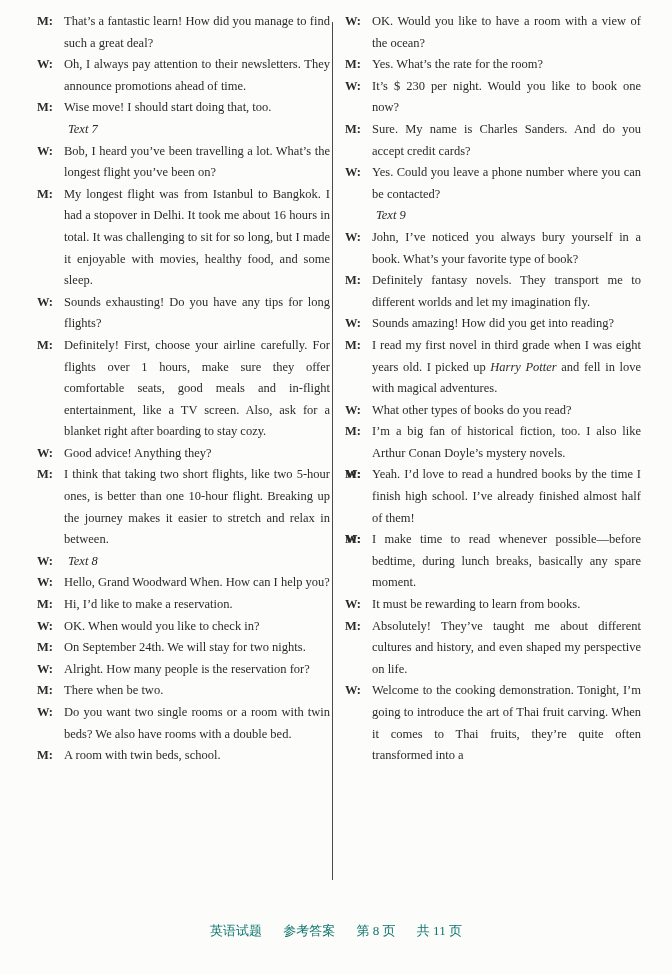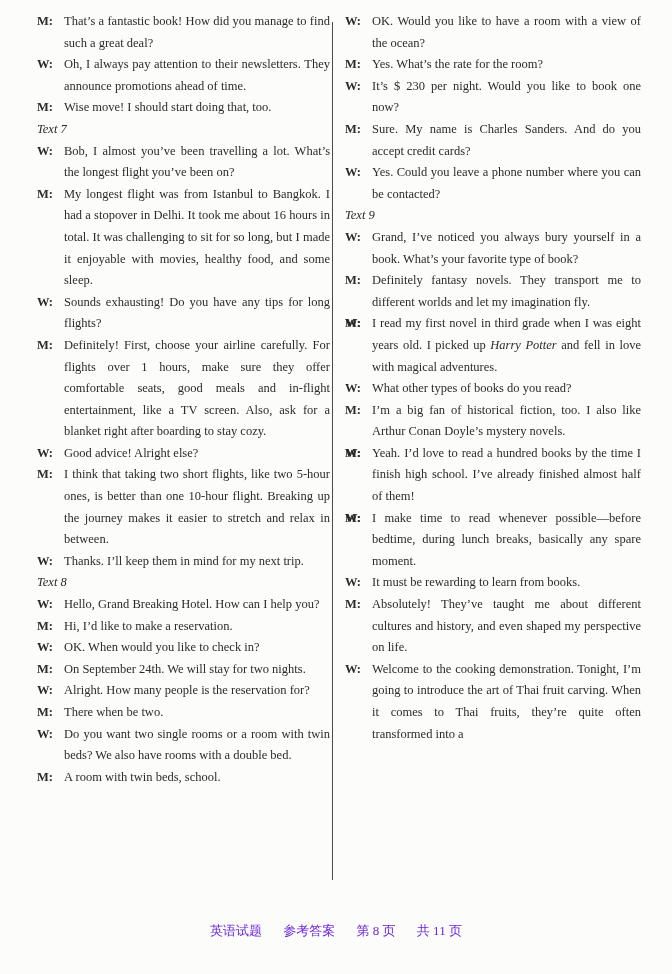--- a/index.html
+++ b/index.html
@@ -33,67 +33,68 @@
   }
   .speaker {
     position: absolute;
     left: 0; top: 0;
     font-weight: bold;
   }
   .turn i { font-style: italic; }
   .heading {
     font-style: italic;
     padding-left: 0;
+    margin-left: 31px;
   }
   .footer {
     position: absolute;
     left: 0; right: 0; top: 922px;
     text-align: center;
     font-size: 13px;
-    color: #6d28d9;
+    color: #0f766e;
   }
   .footer span { margin: 0 9px; }
 </style>
 </head>
 <body>
 
 <div class="page">
   <div class="col col-left" id="col-left">
-      <div class="turn"><span class="speaker">M:</span><span>That’s a fantastic book! How did you manage to find such a great deal?</span></div>
+      <div class="turn"><span class="speaker">M:</span><span>That’s a fantastic learn! How did you manage to find such a great deal?</span></div>
       <div class="turn"><span class="speaker">W:</span><span>Oh, I always pay attention to their newsletters. They announce promotions ahead of time.</span></div>
       <div class="turn"><span class="speaker">M:</span><span>Wise move! I should start doing that, too.</span></div>
       <div class="heading">Text 7</div>
-      <div class="turn"><span class="speaker">W:</span><span>Bob, I almost you’ve been travelling a lot. What’s the longest flight you’ve been on?</span></div>
+      <div class="turn"><span class="speaker">W:</span><span>Bob, I heard you’ve been travelling a lot. What’s the longest flight you’ve been on?</span></div>
       <div class="turn"><span class="speaker">M:</span><span>My longest flight was from Istanbul to Bangkok. I had a stopover in Delhi. It took me about 16 hours in total. It was challenging to sit for so long, but I made it enjoyable with movies, healthy food, and some sleep.</span></div>
       <div class="turn"><span class="speaker">W:</span><span>Sounds exhausting! Do you have any tips for long flights?</span></div>
       <div class="turn"><span class="speaker">M:</span><span>Definitely! First, choose your airline carefully. For flights over 1 hours, make sure they offer comfortable seats, good meals and in-flight entertainment, like a TV screen. Also, ask for a blanket right after boarding to stay cozy.</span></div>
-      <div class="turn"><span class="speaker">W:</span><span>Good advice! Alright else?</span></div>
+      <div class="turn"><span class="speaker">W:</span><span>Good advice! Anything they?</span></div>
       <div class="turn"><span class="speaker">M:</span><span>I think that taking two short flights, like two 5-hour ones, is better than one 10-hour flight. Breaking up the journey makes it easier to stretch and relax in between.</span></div>
-      <div class="turn"><span class="speaker">W:</span><span>Thanks. I’ll keep them in mind for my next trip.</span></div>
+      <div class="turn"><span class="speaker">W:</span></div>
       <div class="heading">Text 8</div>
-      <div class="turn"><span class="speaker">W:</span><span>Hello, Grand Breaking Hotel. How can I help you?</span></div>
+      <div class="turn"><span class="speaker">W:</span><span>Hello, Grand Woodward When. How can I help you?</span></div>
       <div class="turn"><span class="speaker">M:</span><span>Hi, I’d like to make a reservation.</span></div>
       <div class="turn"><span class="speaker">W:</span><span>OK. When would you like to check in?</span></div>
       <div class="turn"><span class="speaker">M:</span><span>On September 24th. We will stay for two nights.</span></div>
       <div class="turn"><span class="speaker">W:</span><span>Alright. How many people is the reservation for?</span></div>
       <div class="turn"><span class="speaker">M:</span><span>There when be two.</span></div>
       <div class="turn"><span class="speaker">W:</span><span>Do you want two single rooms or a room with twin beds? We also have rooms with a double bed.</span></div>
       <div class="turn"><span class="speaker">M:</span><span>A room with twin beds, school.</span></div>
     </div>
   <div class="divider"></div>
   <div class="col col-right" id="col-right">
       <div class="turn"><span class="speaker">W:</span><span>OK. Would you like to have a room with a view of the ocean?</span></div>
       <div class="turn"><span class="speaker">M:</span><span>Yes. What’s the rate for the room?</span></div>
       <div class="turn"><span class="speaker">W:</span><span>It’s $ 230 per night. Would you like to book one now?</span></div>
       <div class="turn"><span class="speaker">M:</span><span>Sure. My name is Charles Sanders. And do you accept credit cards?</span></div>
       <div class="turn"><span class="speaker">W:</span><span>Yes. Could you leave a phone number where you can be contacted?</span></div>
       <div class="heading">Text 9</div>
-      <div class="turn"><span class="speaker">W:</span><span>Grand, I’ve noticed you always bury yourself in a book. What’s your favorite type of book?</span></div>
+      <div class="turn"><span class="speaker">W:</span><span>John, I’ve noticed you always bury yourself in a book. What’s your favorite type of book?</span></div>
       <div class="turn"><span class="speaker">M:</span><span>Definitely fantasy novels. They transport me to different worlds and let my imagination fly.</span></div>
-      <div class="turn"><span class="speaker">W:</span></div>
+      <div class="turn"><span class="speaker">W:</span><span>Sounds amazing! How did you get into reading?</span></div>
       <div class="turn"><span class="speaker">M:</span><span>I read my first novel in third grade when I was eight years old. I picked up </span><i>Harry Potter</i><span> and fell in love with magical adventures.</span></div>
       <div class="turn"><span class="speaker">W:</span><span>What other types of books do you read?</span></div>
       <div class="turn"><span class="speaker">M:</span><span>I’m a big fan of historical fiction, too. I also like Arthur Conan Doyle’s mystery novels.</span></div>
       <div class="turn"><span class="speaker">W:</span></div>
       <div class="turn"><span class="speaker">M:</span><span>Yeah. I’d love to read a hundred books by the time I finish high school. I’ve already finished almost half of them!</span></div>
       <div class="turn"><span class="speaker">W:</span></div>
       <div class="turn"><span class="speaker">M:</span><span>I make time to read whenever possible—before bedtime, during lunch breaks, basically any spare moment.</span></div>
       <div class="turn"><span class="speaker">W:</span><span>It must be rewarding to learn from books.</span></div>
       <div class="turn"><span class="speaker">M:</span><span>Absolutely! They’ve taught me about different cultures and history, and even shaped my perspective on life.</span></div>
       <div class="turn"><span class="speaker">W:</span><span>Welcome to the cooking demonstration. Tonight, I’m going to introduce the art of Thai fruit carving. When it comes to Thai fruits, they’re quite often transformed into a</span></div>

